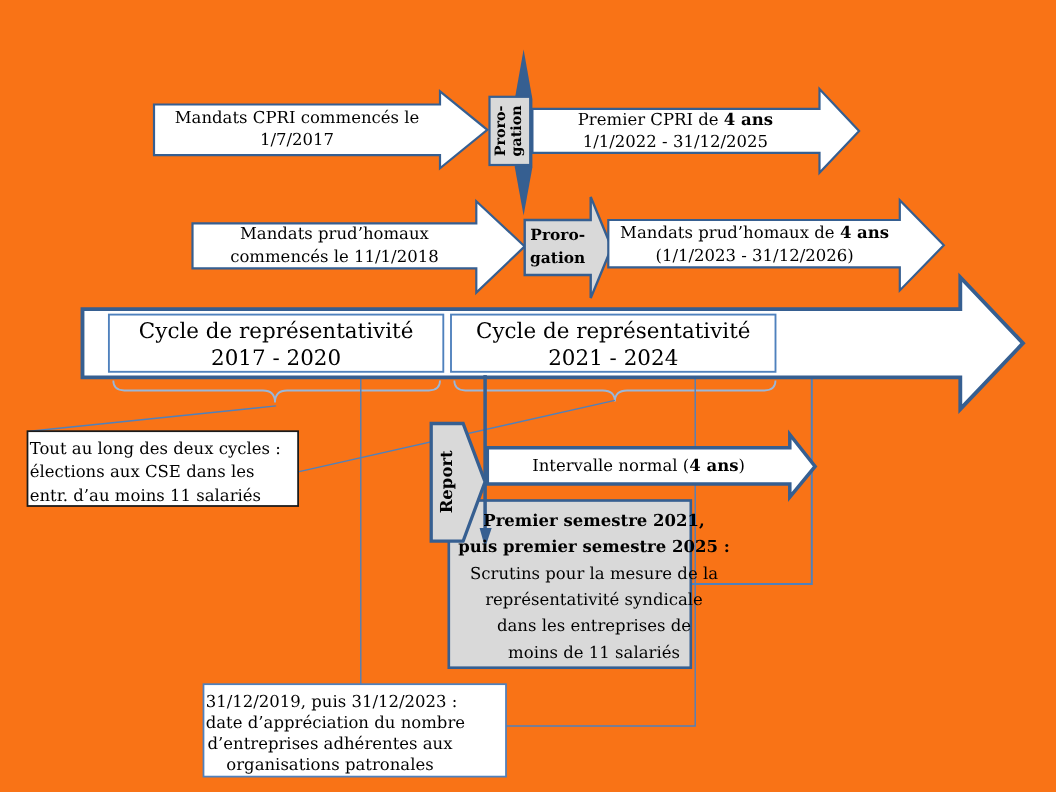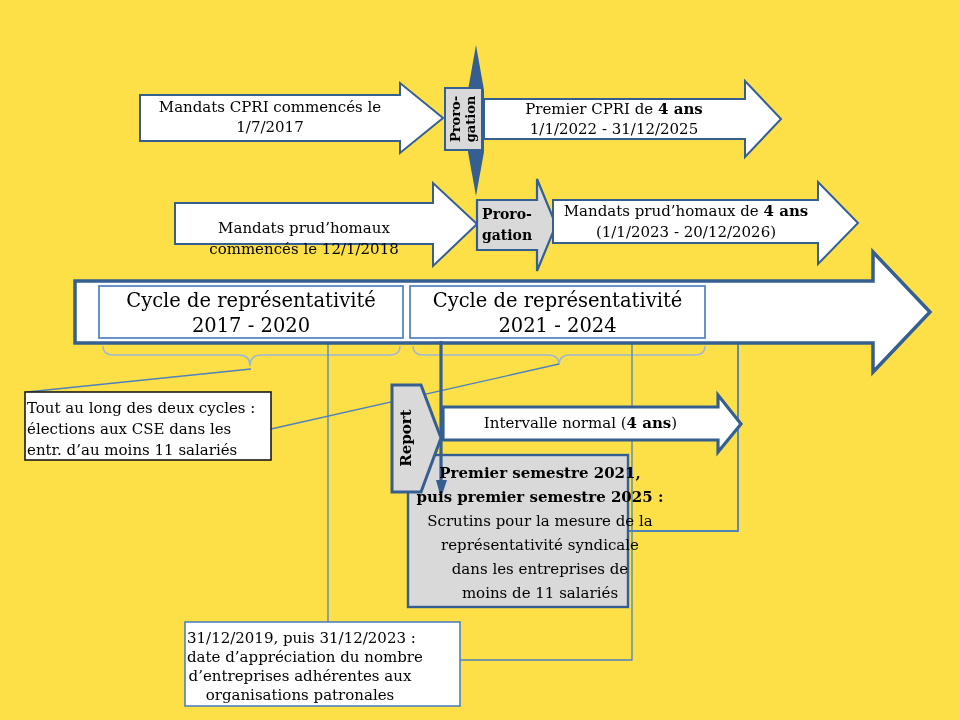--- a/index.html
+++ b/index.html
@@ -1,16 +1,16 @@
 <!DOCTYPE html>
 <html><head>
 <meta charset="utf-8">
 <style>
   html,body{margin:0;padding:0;background:#fff;}
-  #stage{position:relative;width:960px;height:720px;background:#fde047;overflow:hidden;
+  #stage{position:relative;width:960px;height:720px;background:#f97316;overflow:hidden;
          font-family:"DejaVu Serif","Liberation Serif",serif;color:#000;}
   #shapes{position:absolute;left:0;top:0;width:960px;height:720px;}
   .txt{position:absolute;text-align:center;white-space:nowrap;}
   .txt span{display:block;}
   .inline b, .b{font-weight:bold;}
   .rot{transform:translate(-50%,-50%) rotate(-90deg);transform-origin:center center;}
   .f15{font-size:15px;line-height:20px;}
   .f14b{font-size:14px;line-height:21px;font-weight:bold;}
   .f13b{font-size:13px;line-height:15px;font-weight:bold;}
   .f19{font-size:19.5px;line-height:25px;border-radius:19px;}
@@ -64,33 +64,33 @@
   <div class="txt f13b rot" style="left:463px;top:119px;">
     <span>Proro-</span>
     <span>gation</span>
   </div>
 
   <div class="txt f15" style="left:489px;top:99px;width:250px;">
     <span class="inline"><b style="font-weight:normal">Premier CPRI de </b><b>4 ans</b></span>
     <span>1/1/2022 - 31/12/2025</span>
   </div>
 
-  <div class="txt f15" style="left:180px;top:202px;width:248px;line-height:21px;margin-top:16px;">
+  <div class="txt f15" style="left:180px;top:202px;width:248px;line-height:21px;">
     <span>Mandats prud’homaux</span>
-    <span>commencés le 12/1/2018</span>
+    <span>commencés le 11/1/2018</span>
   </div>
 
   <div class="txt f14b" style="left:479px;top:204px;width:56px;">
     <span>Proro-</span>
     <span>gation</span>
   </div>
 
   <div class="txt f15" style="left:556px;top:201px;width:260px;line-height:21px;">
     <span class="inline"><b style="font-weight:normal">Mandats prud’homaux de </b><b>4 ans</b></span>
-    <span>(1/1/2023 - 20/12/2026)</span>
+    <span>(1/1/2023 - 31/12/2026)</span>
   </div>
 
   <div class="txt f19" style="left:99px;top:288px;width:304px;">
     <span>Cycle de représentativité</span>
     <span>2017 - 2020</span>
   </div>
   <div class="txt f19" style="left:410px;top:288px;width:295px;">
     <span>Cycle de représentativité</span>
     <span>2021 - 2024</span>
   </div>

